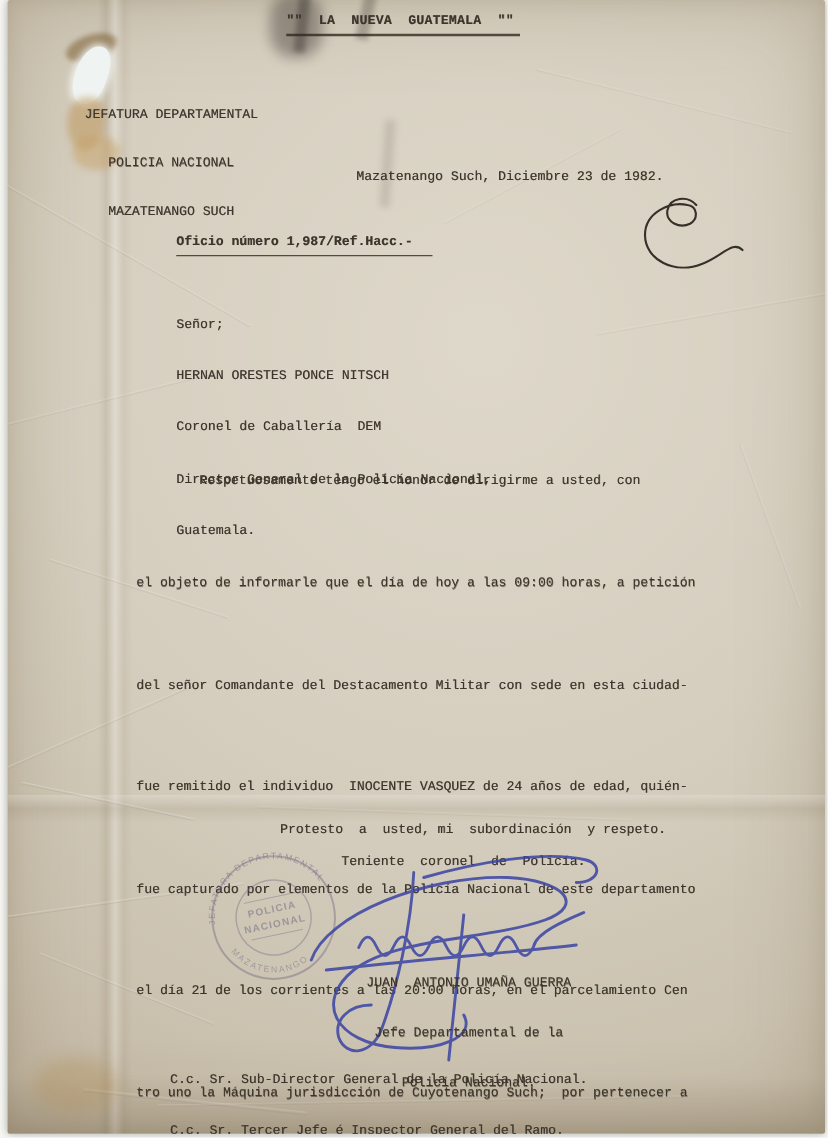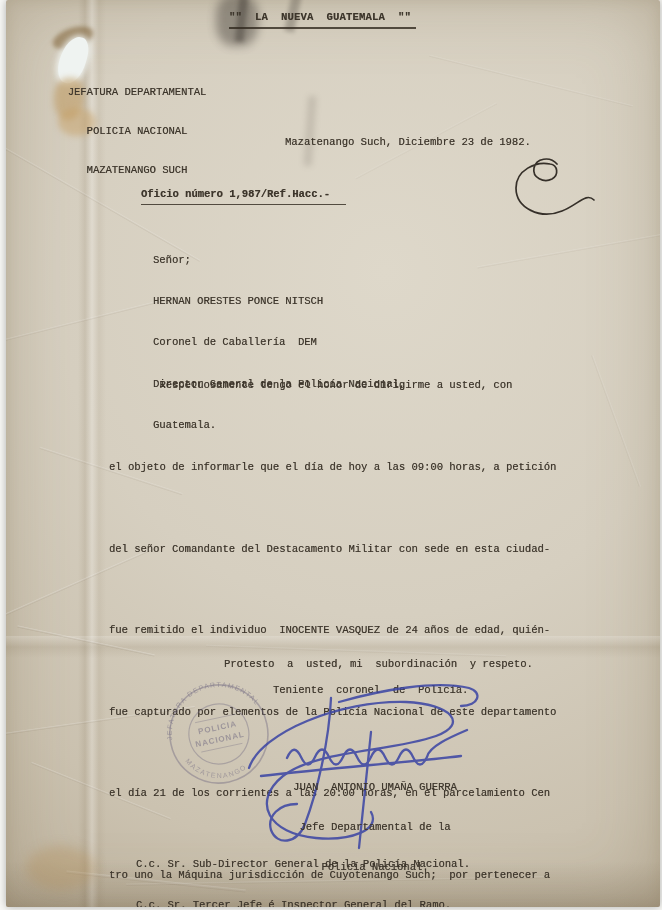--- a/index.html
+++ b/index.html
@@ -23,21 +23,21 @@
     font-size:10.5px; color:#3c352b; white-space:pre;
     text-shadow:.3px .3px .4px rgba(55,45,35,.55);
     line-height:13.6px;
   }
   .title { left:223px; top:11px; letter-spacing:.2px; font-weight:bold;
            border-bottom:2px solid rgba(48,40,30,.8); padding:0 5px 2px 0; }
   .letterhead { left:55px; top:60px; width:152px; text-align:center; line-height:13px; }
   .dateline { left:279px; top:136px; }
   .oficio { left:135px; top:188px; font-weight:bold;
             border-bottom:1.6px solid rgba(48,40,30,.8); padding:0 16px 2px 0;text-align:right; }
-  .addressee { left:135px; top:226px; line-height:13.8px;margin-left:12px; }
+  .addressee { left:135px; top:226px; line-height:13.8px; }
   .body-block { left:103px; top:318px; width:475px; line-height:27.2px; }
   .closing { left:218px; top:658px; }
   .rankline { left:267px; top:684px; }
   .nameblock { left:283px; top:754px; width:172px; text-align:center; line-height:13.4px; }
   .ccblock { left:130px; top:831px; line-height:13.6px; }
 
   
   .ink-c { position:absolute; left:498px; top:148px; }
   .stamp { position:absolute; left:148px; top:672px; transform:rotate(-12deg); opacity:.85; }
   .stamp text { font-family:"Liberation Sans",sans-serif; }

